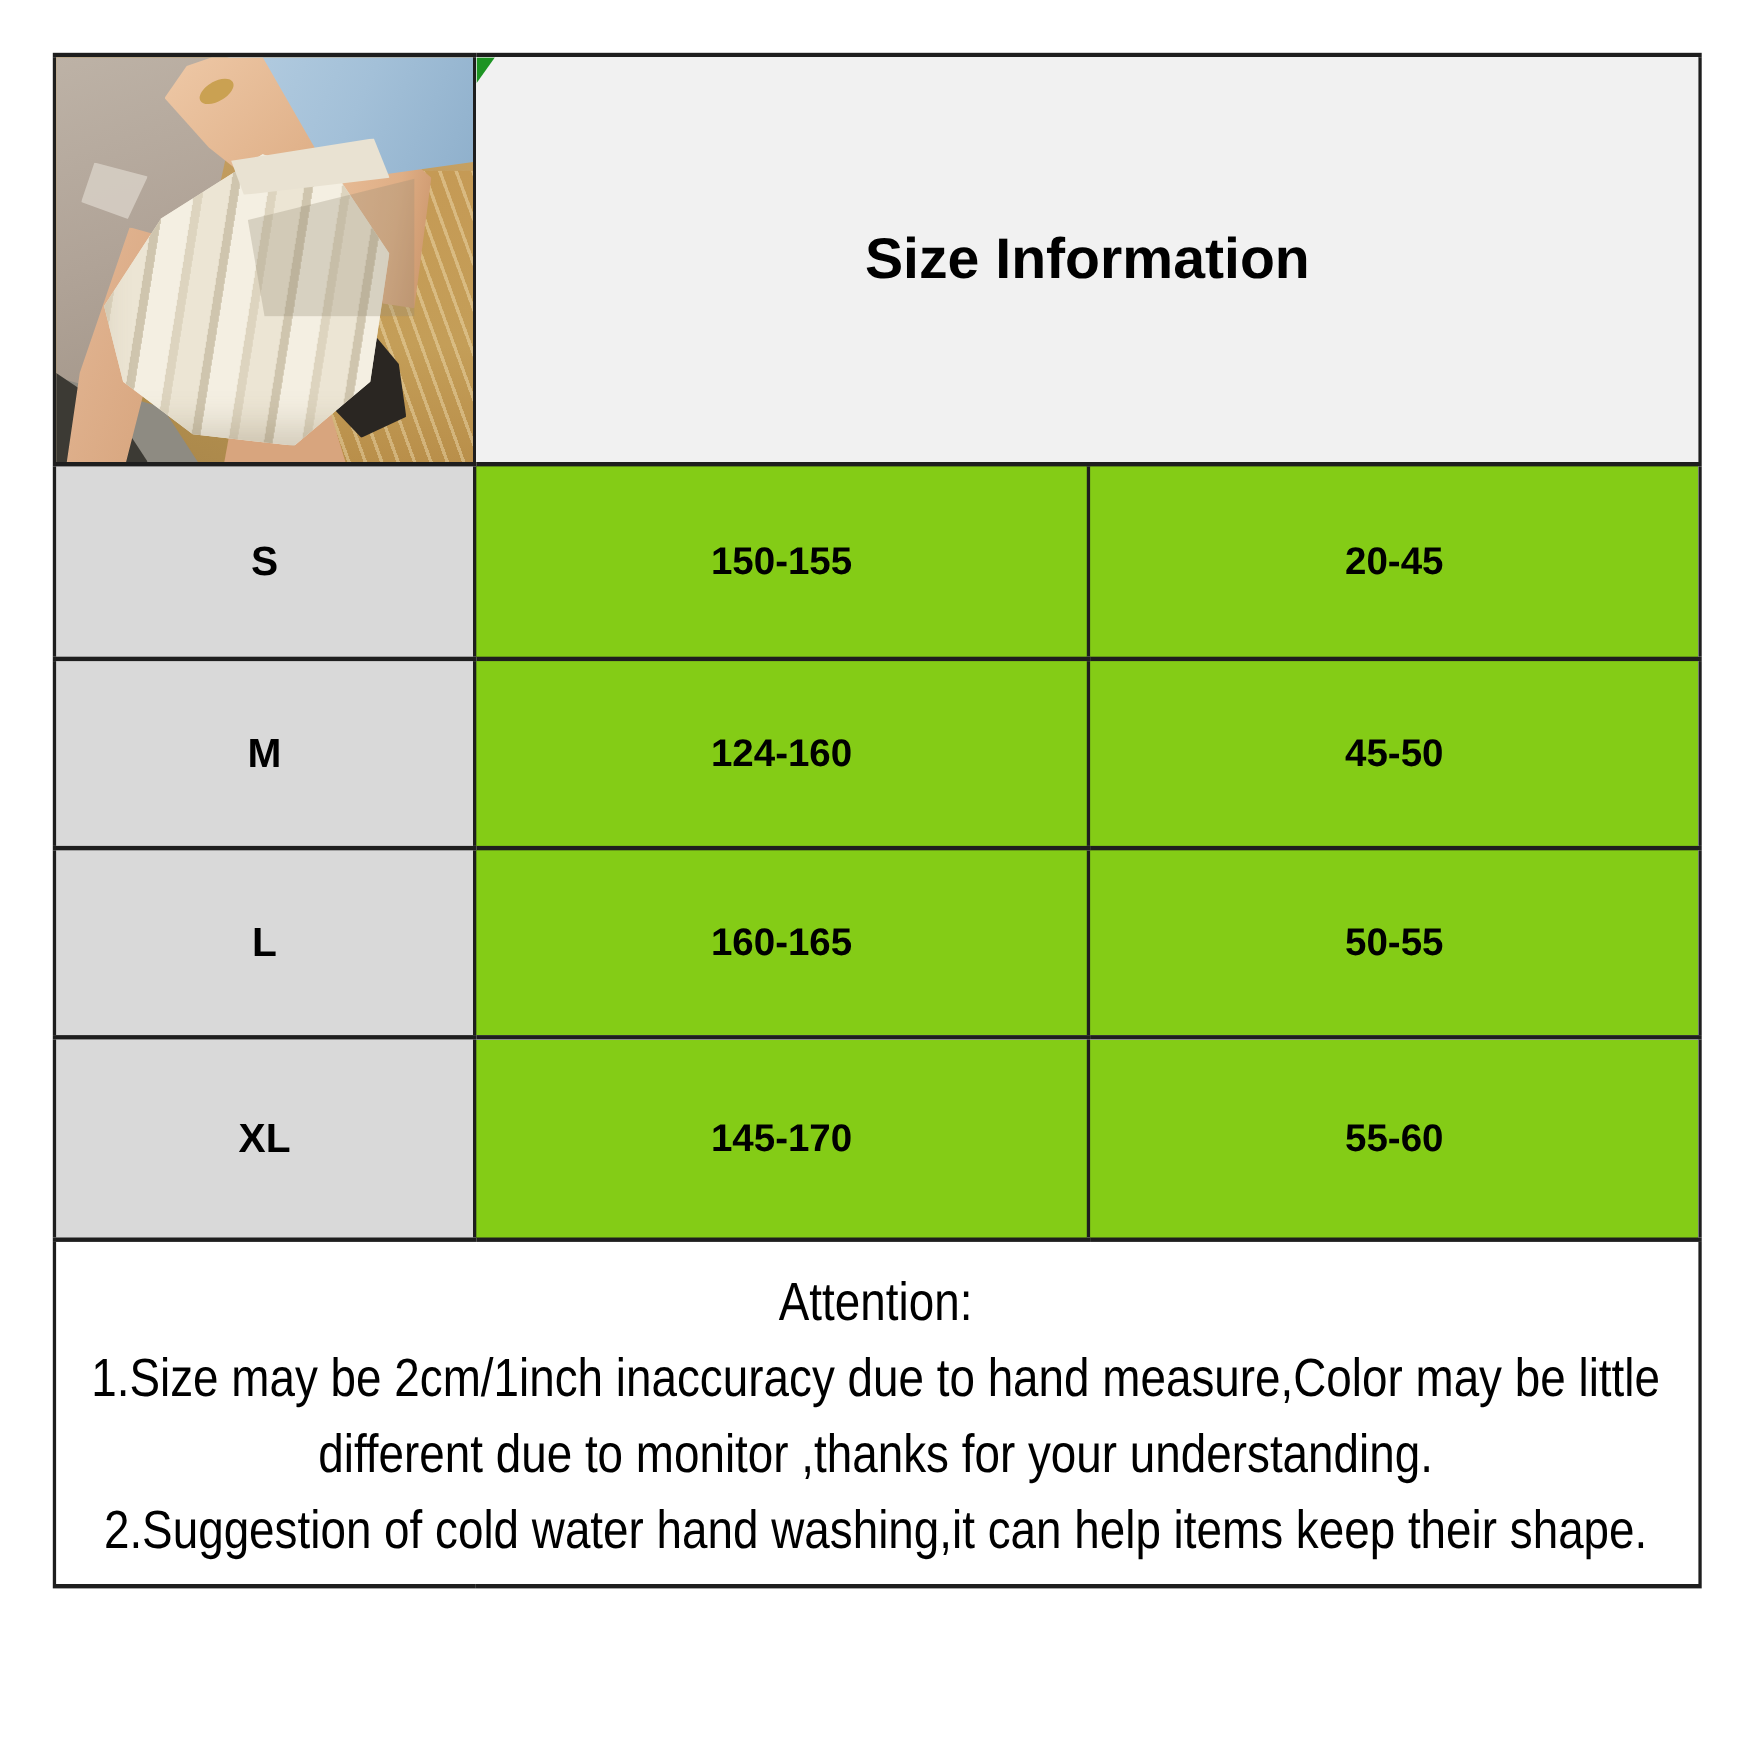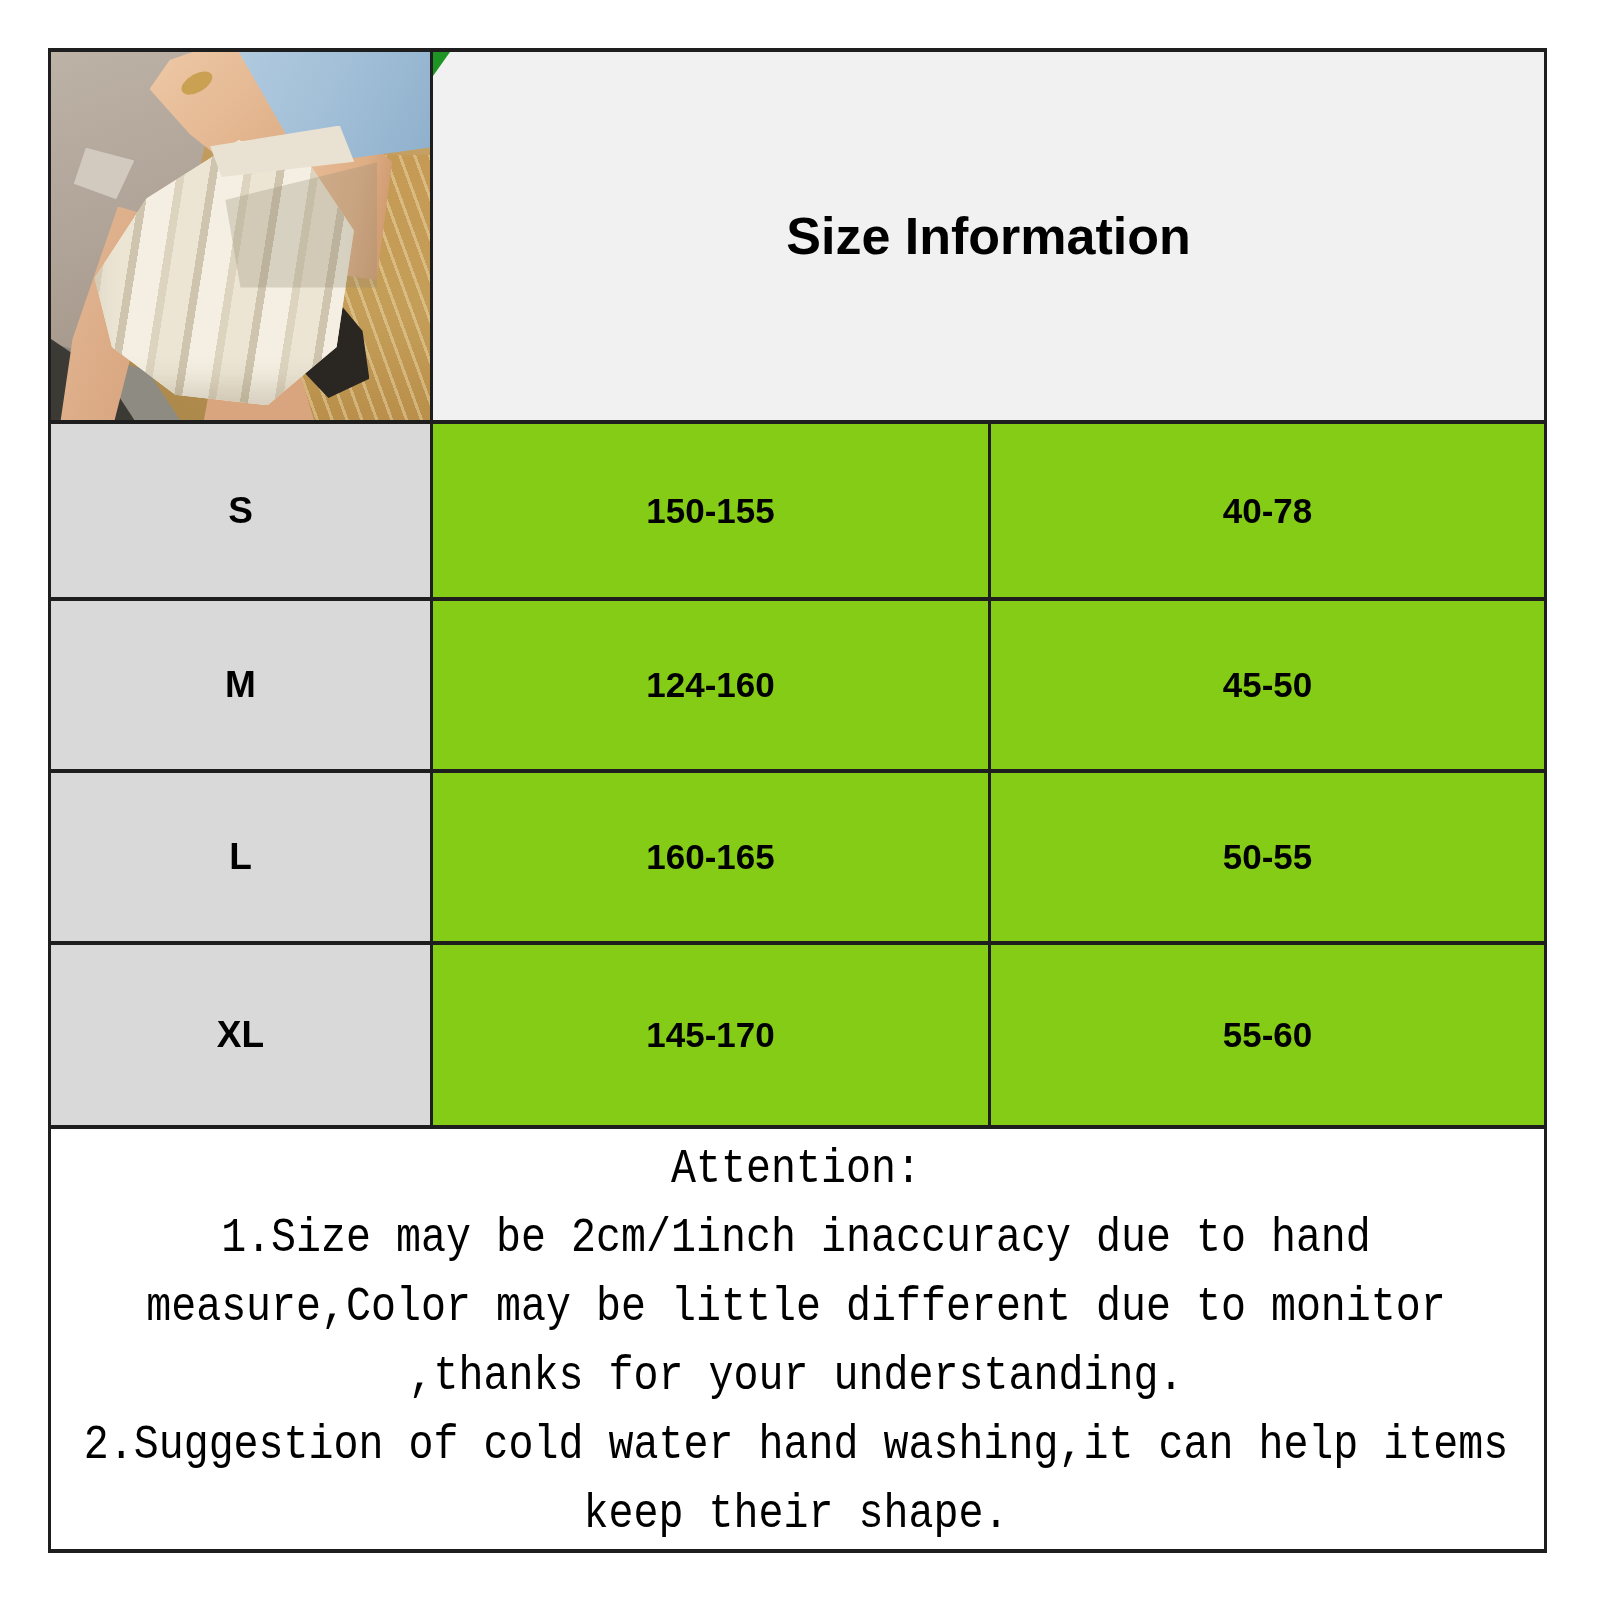--- a/index.html
+++ b/index.html
@@ -67,21 +67,20 @@
     background: #84cc16;
     font-weight: bold;
     font-size: 35px;
   }
 
   td.note-cell {
     background: #ffffff;
     text-align: left;
     vertical-align: top;
     padding: 6px 4px 0 14px;
-    font-family: Liberation Mono, monospace;
   }
   .note-inner {
     width: 1720px;
     transform: scaleX(0.85);
     transform-origin: 0 0;
     font-size: 49px;
     line-height: 69px;
     font-weight: 400;
   }
 
@@ -224,21 +223,21 @@
       <td class="title-cell" colspan="2">
         <span class="corner-marker"></span>
         <span>Size Information</span>
       </td>
     </tr>
 
 
     <tr class="row-s">
       <td class="size-col">S</td>
       <td class="data-cell">150-155</td>
-      <td class="data-cell">40-78</td>
+      <td class="data-cell">20-45</td>
     </tr>
 
     <tr class="row-m">
       <td class="size-col">M</td>
       <td class="data-cell">124-160</td>
       <td class="data-cell">45-50</td>
     </tr>
 
     <tr class="row-l">
       <td class="size-col">L</td>

